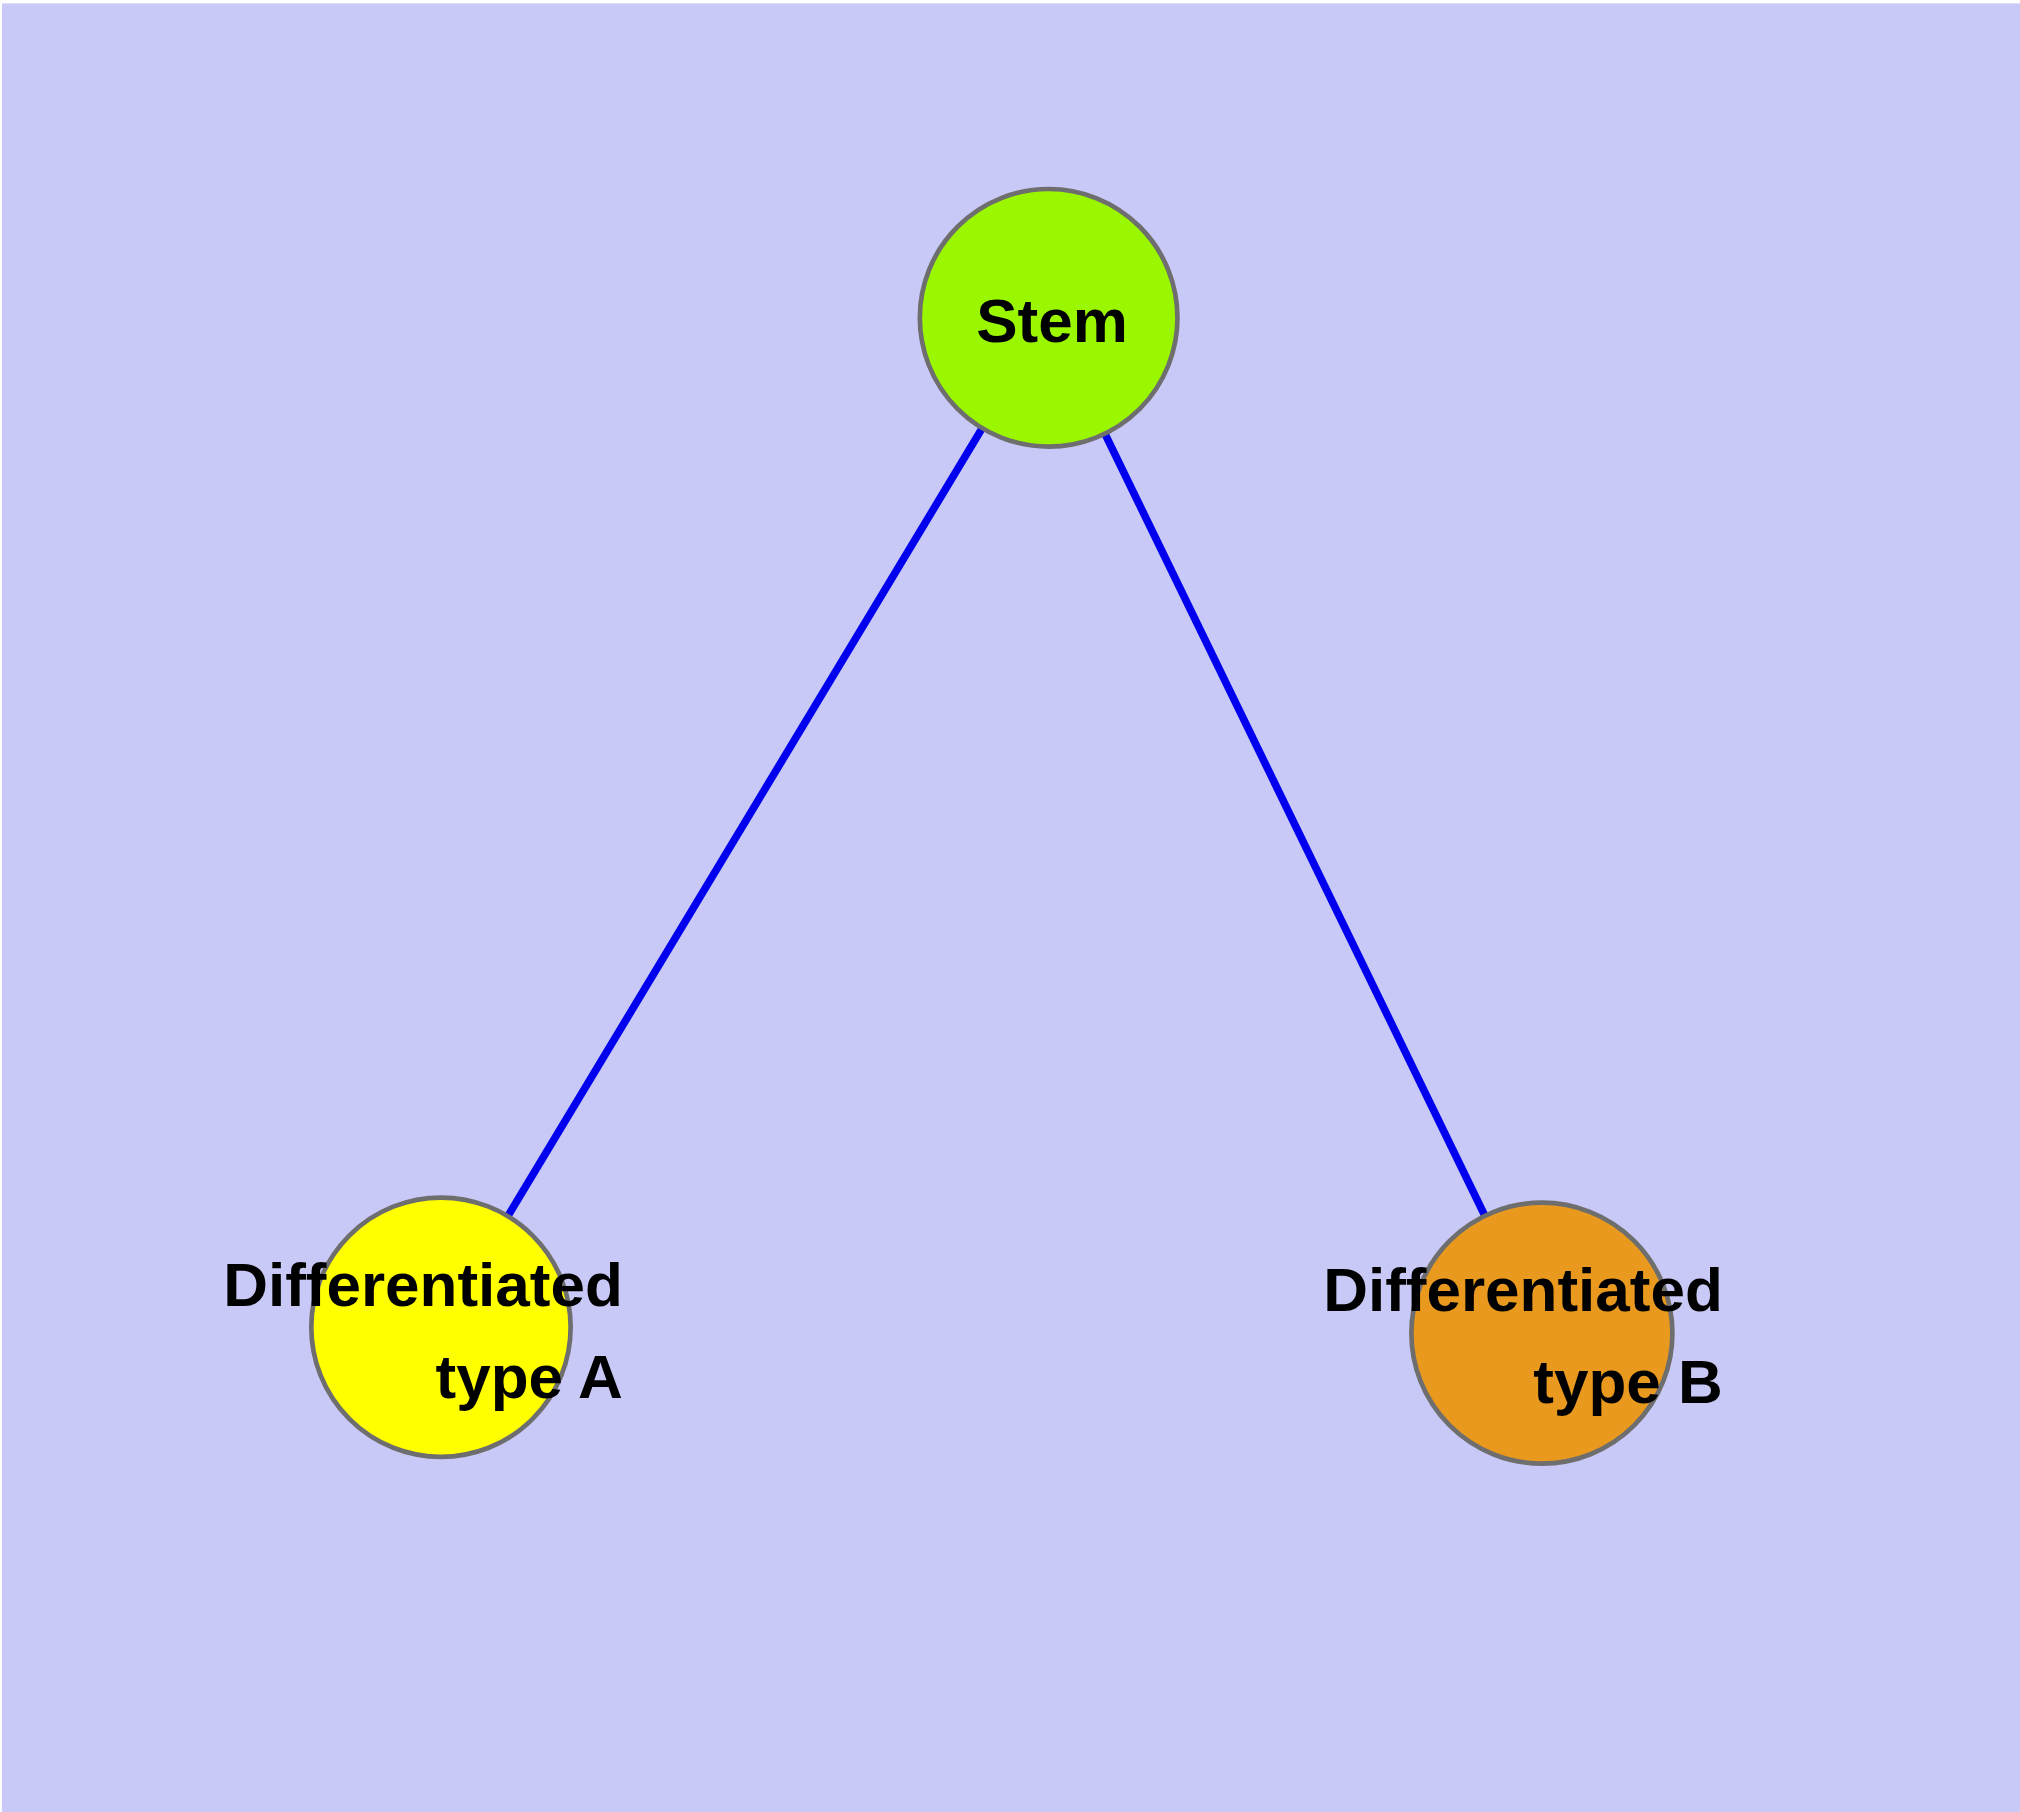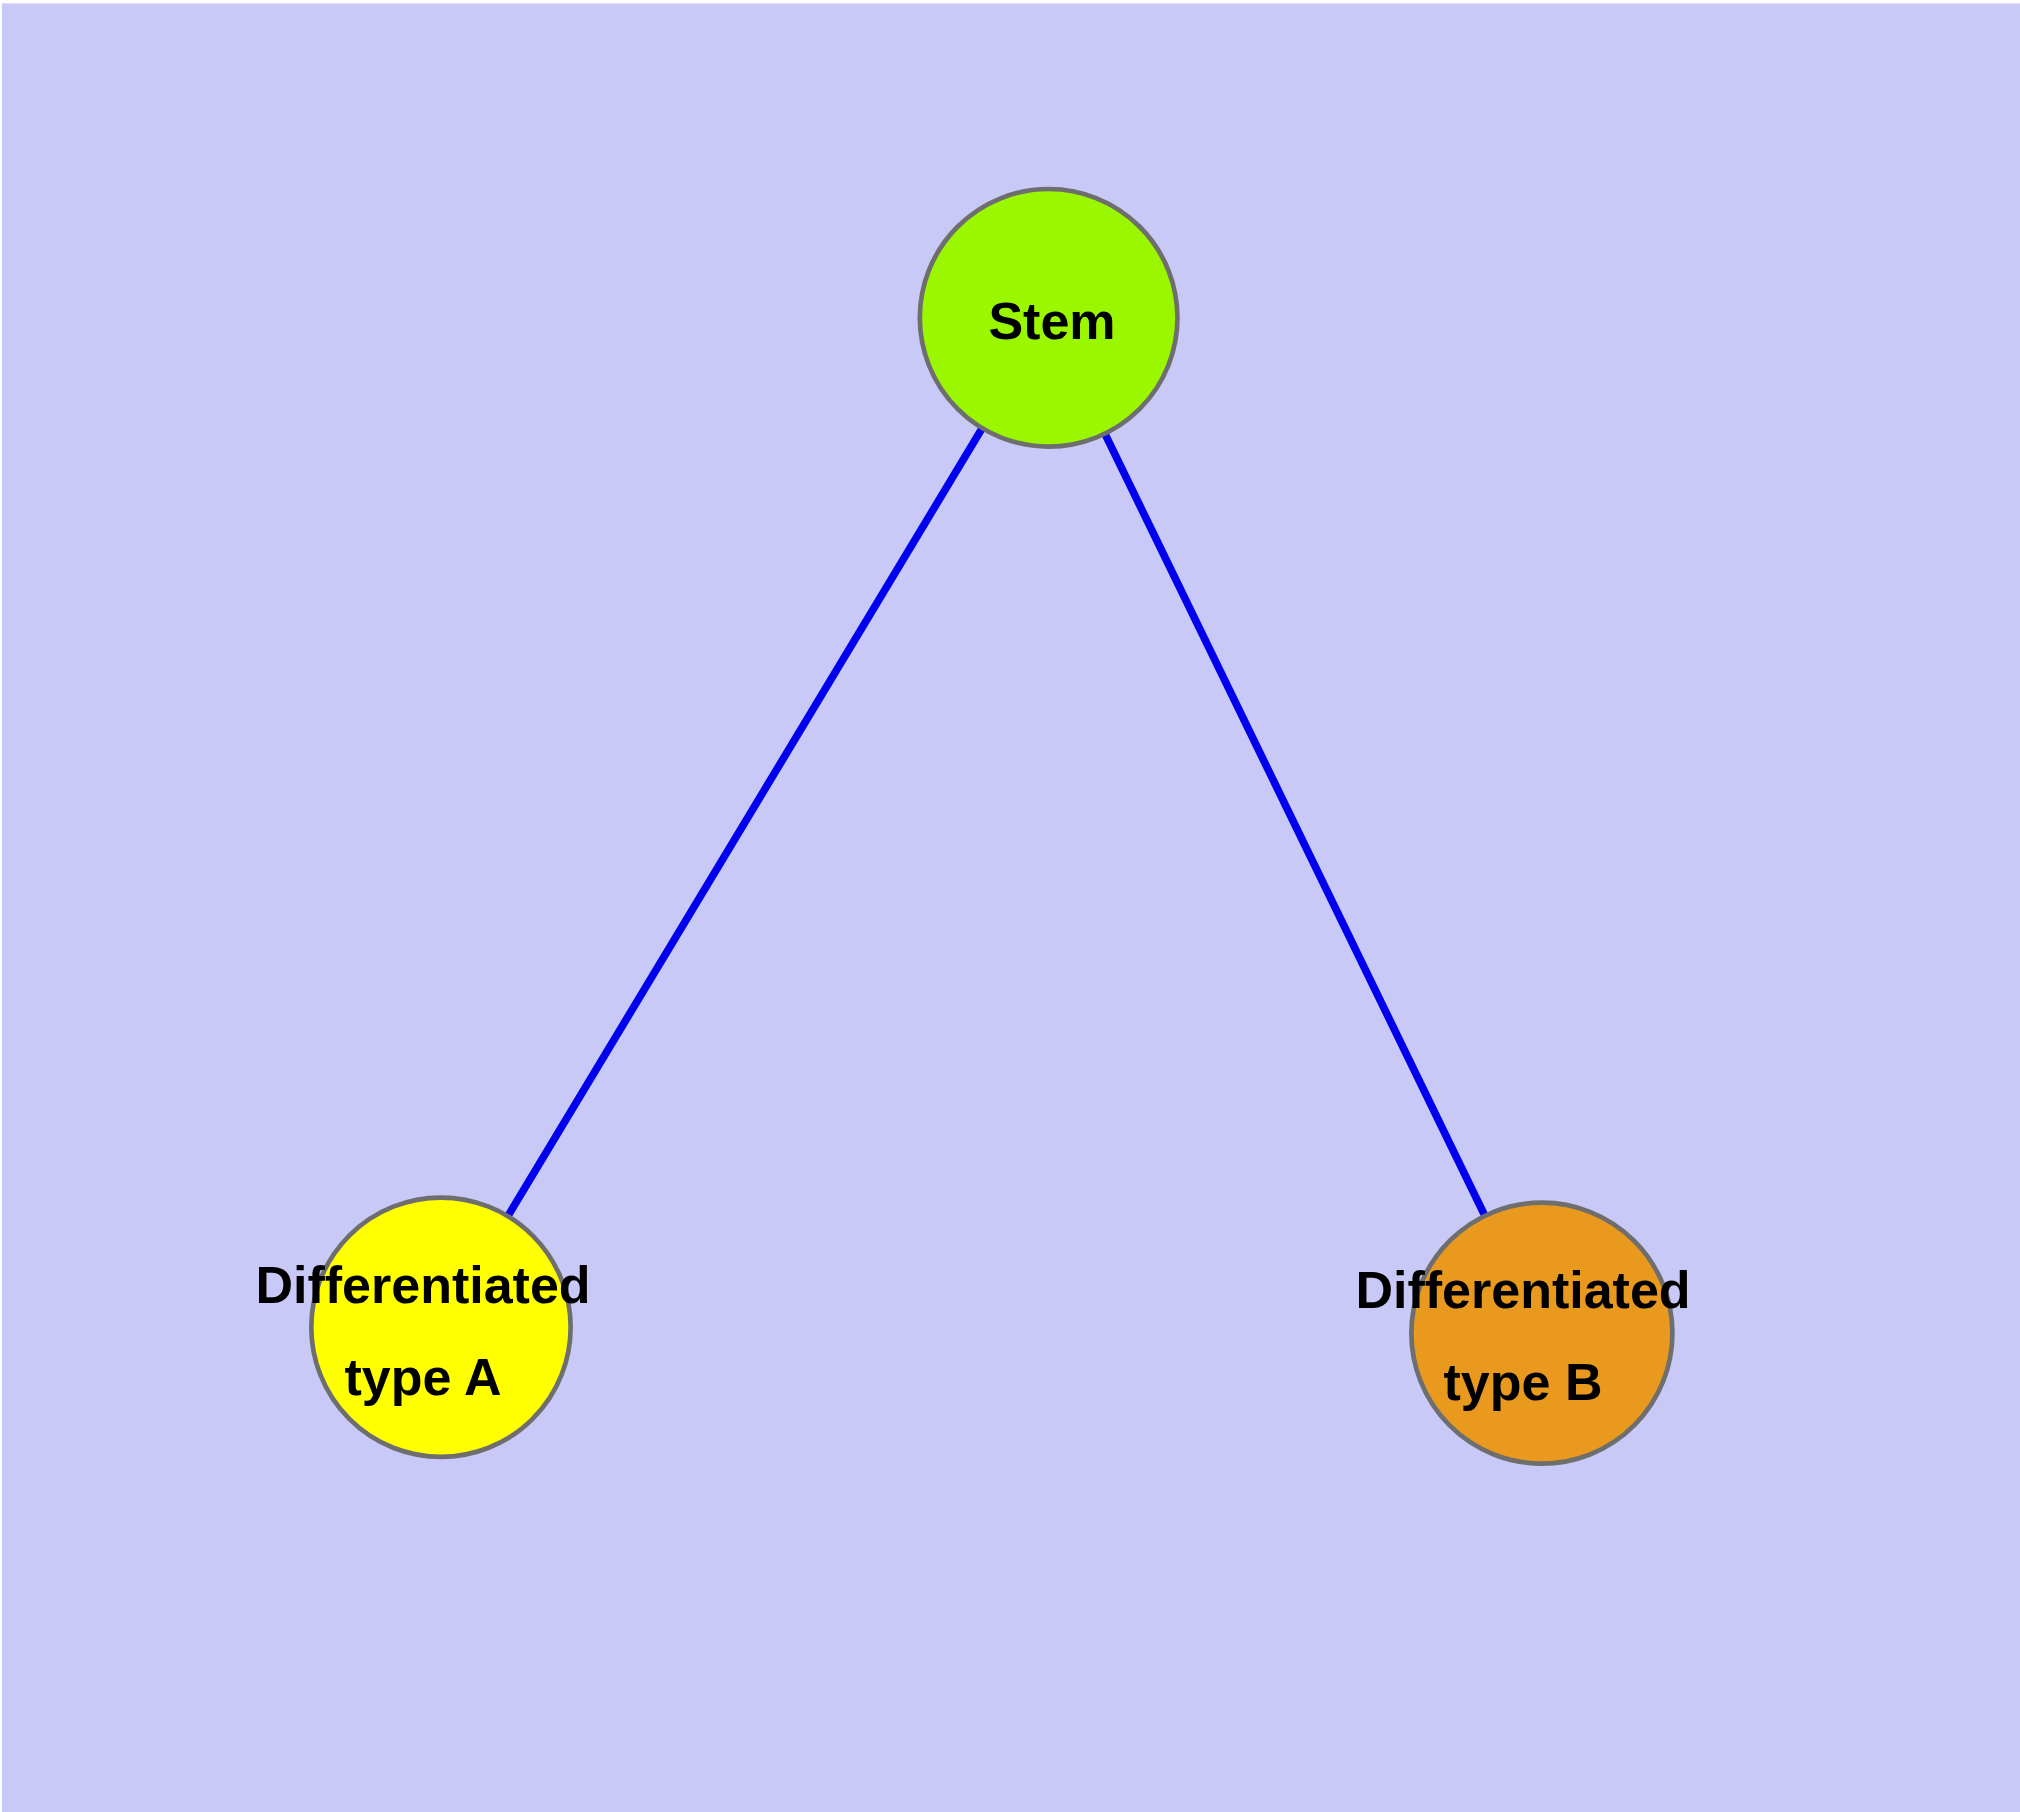--- a/index.html
+++ b/index.html
@@ -27,24 +27,24 @@
     stroke-linecap: butt;
     fill: none;
   }
   .node {
     stroke-width: 5.5;
   }
   .node-label {
     position: absolute;
     transform: translate(-50%, -50%);
     font-weight: bold;
-    font-size: 52px;
+    font-size: 62px;
     line-height: 92px;
     color: #000000;
-    text-align: center;
+    text-align: right;
     white-space: pre-line;
     letter-spacing: 0px;
     pointer-events: none;
   }
 </style>
 </head>
 <body>
 
 <div class="stage">
 

